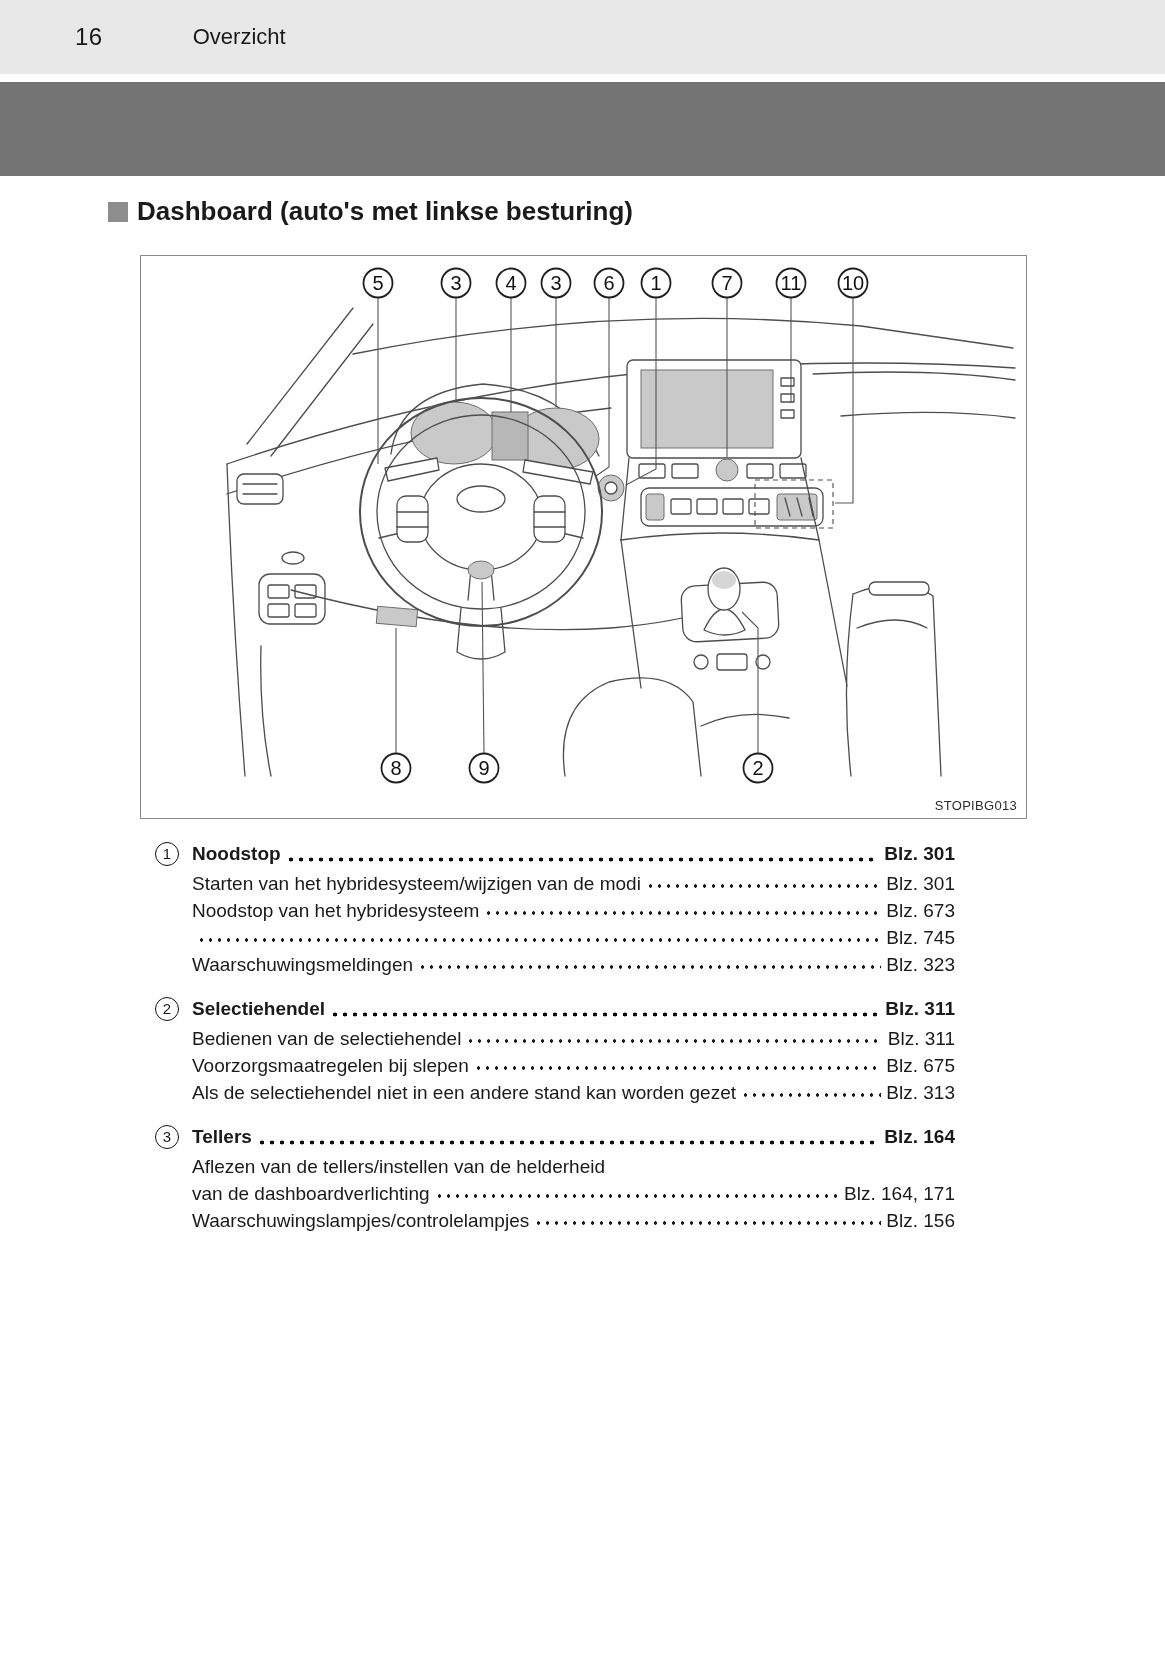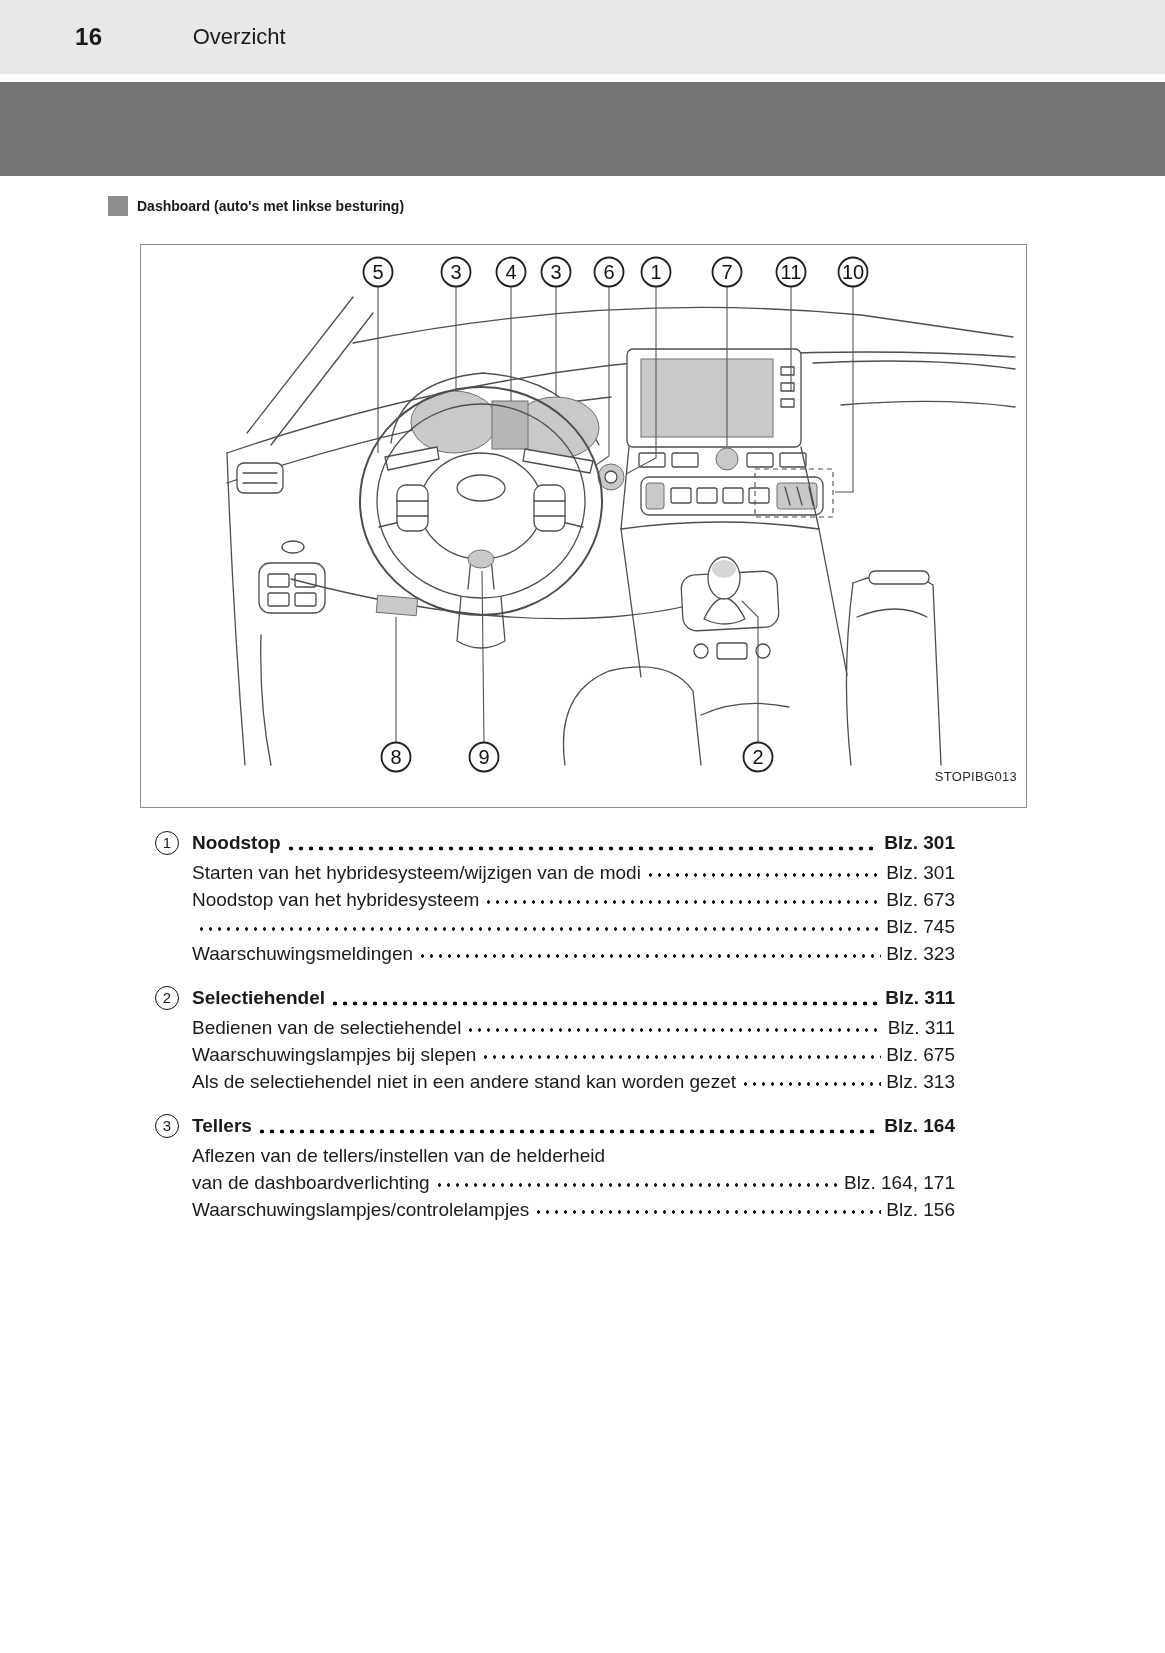--- a/index.html
+++ b/index.html
@@ -10,42 +10,42 @@
     font-family:"Liberation Sans", sans-serif;
     color:#1a1a1a;
     overflow:hidden;
     position:relative;
   }
   
   .page-header {
     height:74px; background:#e8e8e8;
     display:flex; align-items:center;
   }
-  .page-number { font-size:24px; font-weight:bold; margin-left:75px; letter-spacing:0.5px; }
+  .page-number { font-size:24px; font-weight:normal; margin-left:75px; letter-spacing:0.5px; }
   .section-title { font-size:22px; margin-left:90px; }
   .chapter-band { height:94px; background:#747474; margin-top:8px; }
 
   
   .heading {
     display:flex; align-items:center;
     margin:20px 0 0 108px;
-    font-size:14px; font-weight:bold;
+    font-size:26px; font-weight:bold;
   }
   .bullet-square { width:20px; height:20px; background:#8d8d8d; margin-right:9px; flex:0 0 auto; }
 
   
   .diagram {
     position:relative;
     width:887px; height:564px;
     margin:28px 0 0 140px;
     border:1px solid #8a8a8a;
     background:#fff;
   }
   .diagram svg { position:absolute; left:0; top:0; }
-  .fig-code { position:absolute; right:9px; bottom:23px; font-size:13px; color:#2b2b2b; letter-spacing:0.3px; }
+  .fig-code { position:absolute; right:9px; bottom:5px; font-size:13px; color:#2b2b2b; letter-spacing:0.3px; }
 
   .ln   { fill:none; stroke:#4d4d4d; stroke-width:1.3; stroke-linecap:round; stroke-linejoin:round; }
   .wfill{ fill:#ffffff; stroke:#4d4d4d; stroke-width:1.3; stroke-linejoin:round; }
   .gray { fill:#c9c9c9; stroke:#6e6e6e; stroke-width:1; }
   .dgray{ fill:#b7b7b7; stroke:#6e6e6e; stroke-width:1; }
   .sgray{ fill:#d6d6d6; stroke:none; }
   .dash { fill:none; stroke:#4d4d4d; stroke-width:1.1; stroke-dasharray:5 4; }
   .ldr  { fill:none; stroke:#555; stroke-width:1.1; }
   .co   { fill:#ffffff; stroke:#1f1f1f; stroke-width:1.8; }
   .diagram svg text {
@@ -302,21 +302,21 @@
           <span class="leader leader-bold"></span>
           <span class="entry-page">Blz. 311</span>
         </div>
         <div class="sub">
           <div class="sub-row">
             <span class="sub-text">Bedienen van de selectiehendel</span>
             <span class="leader"></span>
             <span class="sub-page">Blz. 311</span>
           </div>
           <div class="sub-row">
-            <span class="sub-text">Waarschuwingslampjes bij slepen</span>
+            <span class="sub-text">Voorzorgsmaatregelen bij slepen</span>
             <span class="leader"></span>
             <span class="sub-page">Blz. 675</span>
           </div>
           <div class="sub-row">
             <span class="sub-text">Als de selectiehendel niet in een andere stand kan worden gezet</span>
             <span class="leader"></span>
             <span class="sub-page">Blz. 313</span>
           </div>
         </div>
       </div>

